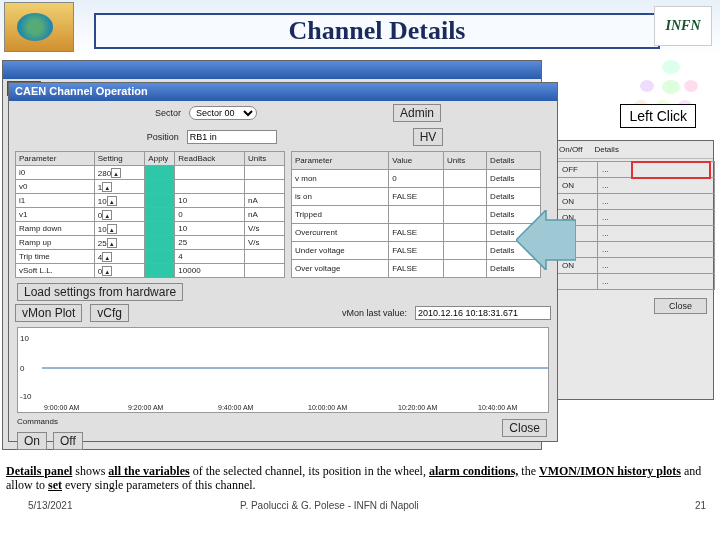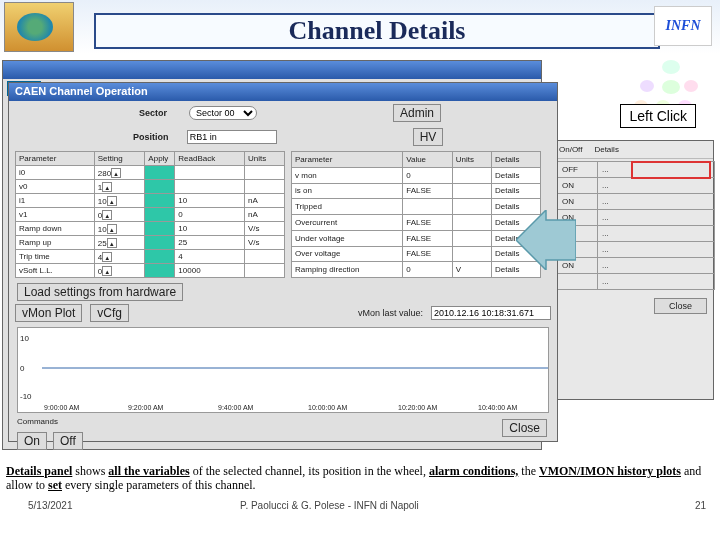--- a/index.html
+++ b/index.html
@@ -3,21 +3,21 @@
 <meta charset="utf-8">
 <style>
   * { box-sizing: border-box; margin: 0; padding: 0; }
   body { width: 720px; height: 540px; font-family: Arial, sans-serif; background: #fff; overflow: hidden; position: relative; }
   .slide { width: 720px; height: 540px; position: relative; background: linear-gradient(#e8f0fa 0, #fff 10%, #fff 100%); }
   .topbar { position: absolute; top: 0; left: 0; right: 0; height: 54px; display: flex; align-items: center; }
   .logo-cms { width: 70px; height: 50px; margin-left: 4px; background: linear-gradient(#f0d070,#d09030); border: 1px solid #888; position: relative; }
   .logo-cms::after { content:""; position:absolute; left:12px; top:10px; width:36px; height:28px; background: radial-gradient(circle,#5a7 30%,#28a 70%); border-radius:50%; }
   .title-banner { flex: 1; margin: 8px 60px 0 20px; height: 36px; border: 2px solid #2a4a8a; background: #f7fbff; display: flex; align-items: center; justify-content: center; }
   .title-banner span { font-family: "Times New Roman", serif; font-size: 26px; font-weight: bold; color: #1a2a5a; }
-  .logo-infn { position: absolute; right: 8px; top: 6px; width: 58px; height: 40px; display:flex; align-items:center; justify-content:center; font-family:"Times New Roman",serif; font-style:italic; font-weight:bold; color:#1d4ed8; font-size:14px; border:1px solid #ccc; background:#fff; }
+  .logo-infn { position: absolute; right: 8px; top: 6px; width: 58px; height: 40px; display:flex; align-items:center; justify-content:center; font-family:"Times New Roman",serif; font-style:italic; font-weight:bold; color:#14532d; font-size:14px; border:1px solid #ccc; background:#fff; }
 
   .leftclick-label { position: absolute; right: 24px; top: 104px; background: #fff; border: 1px solid #000; padding: 3px 8px; font-size: 14px; z-index: 50; }
   .diagram-bubbles { position: absolute; right: 8px; top: 60px; width: 90px; height: 70px; z-index: 1; }
   .bubble { position:absolute; border-radius:50%; font-size:6px; display:flex; align-items:center; justify-content:center; color:#555; }
   .bub1{width:18px;height:14px;left:40px;top:0;background:#dfe;} 
   .bub2{width:18px;height:14px;left:40px;top:20px;background:#dfd;}
   .bub3{width:14px;height:12px;left:18px;top:20px;background:#edf;}
   .bub4{width:14px;height:12px;left:62px;top:20px;background:#fde;}
   .bub5{width:14px;height:12px;left:12px;top:40px;background:#fed;}
   .bub6{width:14px;height:12px;left:34px;top:40px;background:#efd;}
@@ -38,21 +38,21 @@
   .win-details td { border:1px solid #999; height:16px; padding:1px 4px; }
   .win-details .close-row { text-align:right; padding:6px; }
   .win-details .close-btn { display:inline-block; border:1px solid #888; background:#ddd; padding:2px 14px; font-size:9px;}
   .red-highlight { position:absolute; top:20px; right:2px; width:80px; height:18px; border:2px solid #d33; pointer-events:none; }
 
   .arrow-big { position:absolute; right:144px; top:210px; z-index:30; }
   .arrow-big svg { width: 60px; height: 60px; }
 
   .win-main { top: 82px; left: 8px; width: 550px; height: 360px; z-index: 10; }
   .field-row { padding: 3px 6px; display:flex; gap:8px; align-items:center; font-size:9px;}
-  .field-row label { width: 56px; text-align:center;font-weight:bold; }
+  .field-row label { width: 56px; text-align:right; }
   .field-row input,.field-row select { font-size:9px; height:14px; border:1px solid #888; background:#fff; padding:0 2px;}
   .tables-wrap { display:flex; gap:6px; padding: 2px 6px;}
   table.params { border-collapse: collapse; background:#fff; font-size:8px; }
   table.params th, table.params td { border: 1px solid #999; padding: 1px 3px; height:14px; text-align:left; }
   table.params th { background:#e0e0e0; font-weight:normal; }
   table.params .apply-cell { background:#2ec7a8; width:30px;}
   .spin { display:inline-flex; align-items:center; }
   .spin span.sp { width:10px; height:10px; border:1px solid #888; font-size:7px; text-align:center; line-height:9px;}
   .btn { display:inline-block; border:1px solid #888; background:#ddd; padding:1px 6px; font-size:12px; }
   .hw-row { padding:3px 8px; }
@@ -293,38 +293,32 @@
               <td>FALSE</td>
               <td></td>
               <td>Details</td>
             </tr>
             <tr>
               <td>Over voltage</td>
               <td>FALSE</td>
               <td></td>
               <td>Details</td>
             </tr>
-            <tr>
-              <td>Ramping direction</td>
-              <td>0</td>
-              <td>V</td>
-              <td>Details</td>
-            </tr>
           </tbody>
         </table>
     </div>
 
     <div class="hw-row"><span class="btn">Load settings from hardware</span></div>
 
     <div class="field-row" style="padding-top:0;">
       <span class="btn">vMon Plot</span>
       <span class="btn">vCfg</span>
       <span style="flex:1;"></span>
       <span>vMon last value:</span>
-      <input readonly="" style="width: 120px;" value="2010.12.16 10:18:31.671">
+      <input readonly="" style="width: 136px;" value="2010.12.16 10:18:31.671">
     </div>
 
     <div class="graph-area">
       <div class="yax" style="top:6px;">10</div>
       <div class="yax" style="top:36px;">0</div>
       <div class="yax" style="top:64px;">-10</div>
       <div class="xax" style="left:26px;">9:00:00 AM</div>
       <div class="xax" style="left:110px;">9:20:00 AM</div>
       <div class="xax" style="left:200px;">9:40:00 AM</div>
       <div class="xax" style="left:290px;">10:00:00 AM</div>

